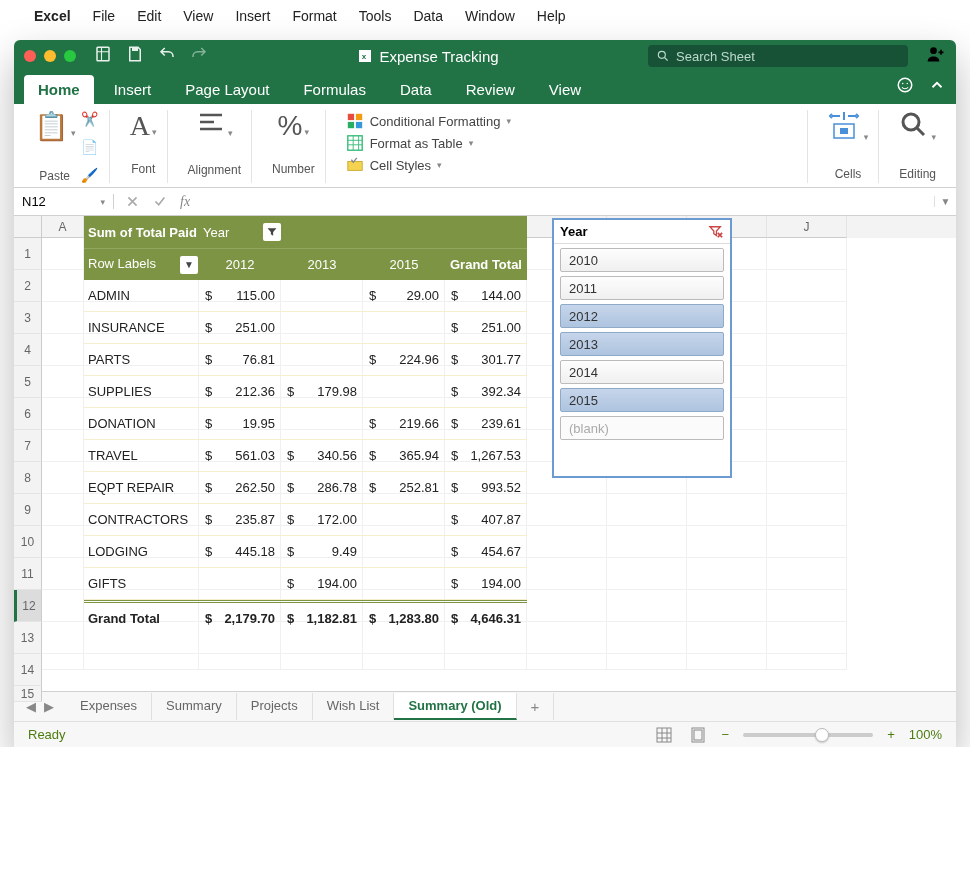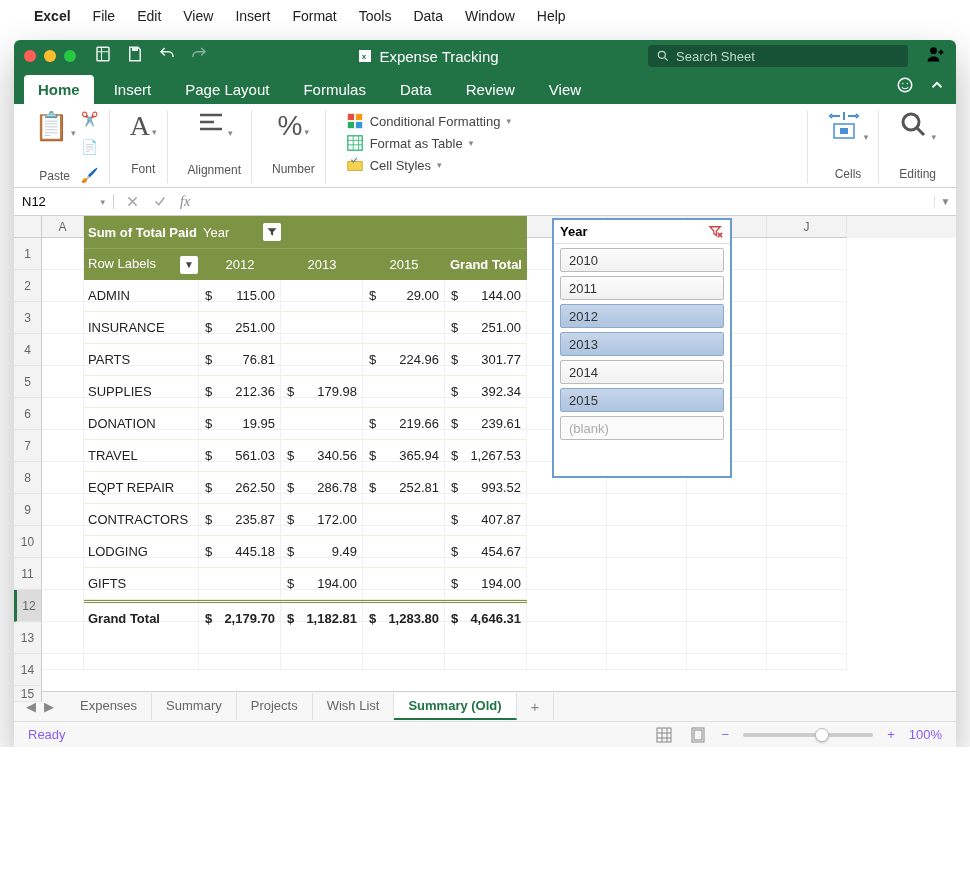--- a/index.html
+++ b/index.html
@@ -78,21 +78,21 @@
 .slicer-hdr{height:24px;display:flex;align-items:center;justify-content:space-between;padding:0 6px;font-size:13px;font-weight:600;border-bottom:1px solid #ddd}
 .slicer-hdr .clr{color:#c44;font-size:13px;display:flex;align-items:center}
 .slicer-item{margin:4px 6px;height:24px;border:1px solid #bbb;border-radius:2px;background:linear-gradient(#fdfdfd,#f0f0f0);display:flex;align-items:center;padding:4px 8px;font-size:13px;color:#333;cursor:pointer}
 .slicer-item.sel{background:linear-gradient(#c6d5ea,#aec4df);border-color:#8fa9c9}
 .slicer-item.blank{color:#aaa;background:#fbfbfb}
 .sheet-tabs{height:30px;background:#f7f7f7;display:flex;align-items:center;border-top:1px solid #d0d0d0;font-size:13px}
 .sheet-nav{display:flex;gap:8px;padding:0 12px;color:#888}
 .stab{padding:5px 14px;color:#666;border-right:1px solid #e0e0e0;cursor:pointer}
 .stab.active{background:#fff;color:#217346;font-weight:600;border-bottom:2px solid #217346}
 .stab.add{font-size:15px;color:#888}
-.status{height:26px;background:#f7f7f7;display:flex;align-items:center;padding:0 14px;font-size:13px;color:#8b5cf6;border-top:1px solid #e0e0e0}
+.status{height:26px;background:#f7f7f7;display:flex;align-items:center;padding:0 14px;font-size:13px;color:#4d7c0f;border-top:1px solid #e0e0e0}
 .status .right{margin-left:auto;display:flex;align-items:center;gap:14px}
 .viewbtn{width:20px;height:20px;display:flex;align-items:center;justify-content:center;color:#888}
 .slider{width:130px;height:4px;background:#ccc;position:relative;border-radius:2px}
 .slider .knob{position:absolute;left:55%;top:-5px;width:14px;height:14px;border-radius:50%;background:#fff;border:1px solid #bbb;box-shadow:0 1px 2px rgba(0,0,0,.2)}
 </style>
 </head>
 <body>
 
 <div class="menubar">
   <span class="apple"></span>

